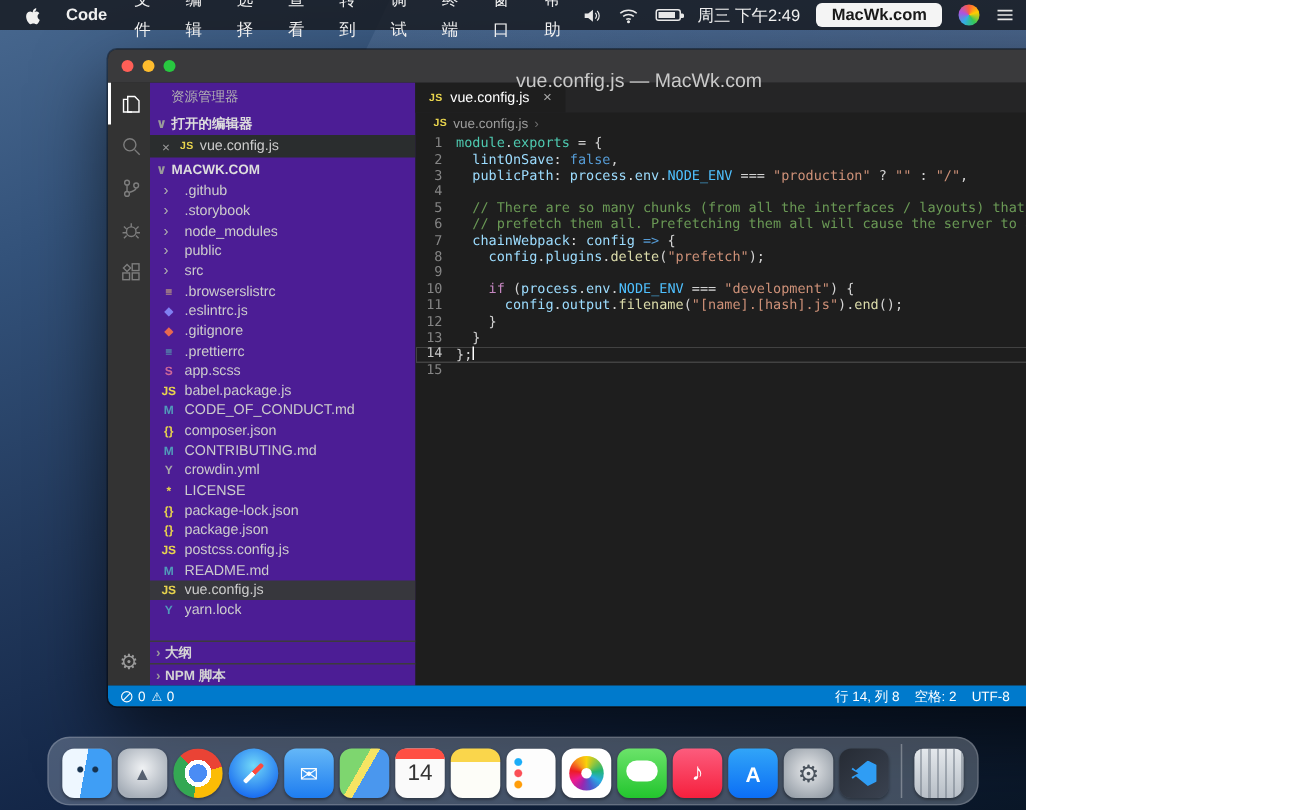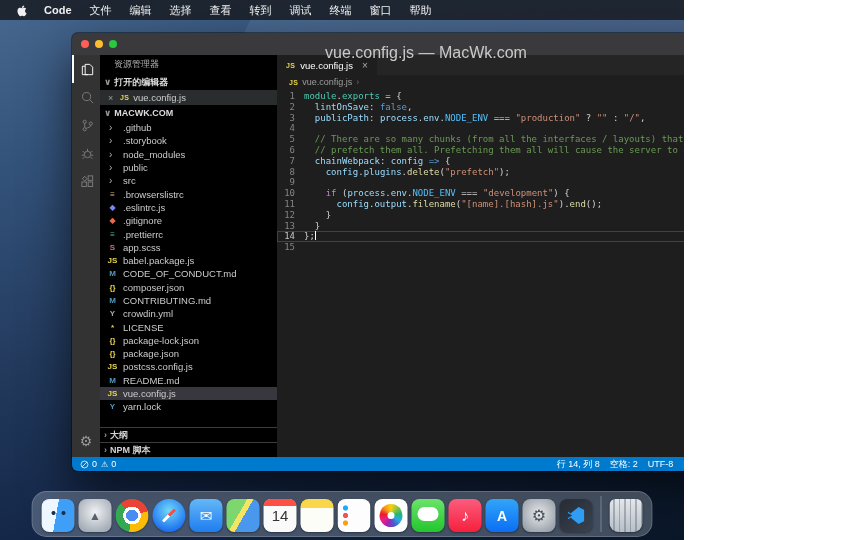--- a/index.html
+++ b/index.html
@@ -35,33 +35,33 @@
 
   
   .vscode { position:absolute; left:72px; top:33px; width:720px; height:438px;
     border-radius:6px; overflow:hidden; display:flex; flex-direction:column;
     box-shadow:0 22px 48px rgba(0,0,0,.6), 0 0 0 1px rgba(0,0,0,.4); background:#1e1e1e; }
   .titlebar { height:22px; flex:none; background:#37373d; background:#3a3a3c; display:flex;
     align-items:center; position:relative; }
   .lights { display:flex; gap:6px; padding-left:9px; }
   .light { width:8px; height:8px; border-radius:50%; }
   .l-close{ background:#ff5f57; } .l-min{ background:#febc2e; } .l-zoom{ background:#28c840; }
-  .wtitle { position:absolute; left:0; right:12px; text-align:center; font-size:16px; color:#c9c9c9; pointer-events:none;margin-top:18px; }
+  .wtitle { position:absolute; left:0; right:12px; text-align:center; font-size:13px; color:#c9c9c9; pointer-events:none;margin-top:18px; }
 
   .vbody { flex:1; display:flex; min-height:0; }
 
   
   .activitybar { width:28px; flex:none; background:#333333; display:flex; flex-direction:column; align-items:stretch; }
   .act { height:28px; display:flex; align-items:center; justify-content:center; color:#7d7d7d; border-left:2px solid transparent; }
   .act.active { color:#ffffff; border-left-color:#ffffff; }
   .act svg { width:15px; height:15px; }
   .act-gear { margin-top:auto; margin-bottom:4px; font-size:14px; color:#9a9a9a; height:24px; display:flex; align-items:center; justify-content:center; }
 
   
-  .sidebar { width:177px; flex:none; background:#000000; color:#cccccc; display:flex; flex-direction:column; font-size:9.5px; min-height:0; }
+  .sidebar { width:177px; flex:none; background:#4c1d95; color:#cccccc; display:flex; flex-direction:column; font-size:9.5px; min-height:0; }
   .sb-title { height:19px; line-height:19px; padding-left:14px; font-size:9px; color:#b3b3b3; flex:none; }
   .sec-head { height:16px; display:flex; align-items:center; gap:3px; padding-left:4px;
     font-size:9px; font-weight:bold; color:#dddddd; flex:none; }
   .chev { color:#9a9a9a; font-style:normal; }
   .oe-row { height:15px; display:flex; align-items:center; gap:4px; padding-left:8px; background:#2a2d2e; flex:none; }
   .oe-close { color:#9a9a9a; font-size:9px; width:8px; }
   .js-ic { color:#e8d44d; font-size:7px; font-weight:bold; letter-spacing:.3px; }
   .srow { height:13.3px; display:flex; align-items:center; gap:5px; padding-left:7px; white-space:nowrap; overflow:hidden; }
   .srow.selected { background:#37373d; }
   .ficon { width:11px; flex:none; font-size:8px; text-align:center; font-weight:bold; }
@@ -170,20 +170,45 @@
         <span class="mb-menu">文件</span>
         <span class="mb-menu">编辑</span>
         <span class="mb-menu">选择</span>
         <span class="mb-menu">查看</span>
         <span class="mb-menu">转到</span>
         <span class="mb-menu">调试</span>
         <span class="mb-menu">终端</span>
         <span class="mb-menu">窗口</span>
         <span class="mb-menu">帮助</span>
       </nav>
+    <div class="mb-right">
+      <span class="mb-ic">
+        <svg width="13" height="11" viewBox="0 0 16 14">
+            <path fill="#e8e8e8" d="M2 5v4h3l4 3V2L5 5z"></path>
+            <path fill="none" stroke="#e8e8e8" stroke-width="1" d="M11 4.5a3.5 3.5 0 0 1 0 5M12.6 2.8a6 6 0 0 1 0 8.4"></path>
+          </svg>
+      </span>
+      <span class="mb-ic">
+        <svg width="14" height="11" viewBox="0 0 16 13">
+            <path fill="none" stroke="#e8e8e8" stroke-width="1.2" d="M1.5 4.5a10 10 0 0 1 13 0M3.8 7a6.6 6.6 0 0 1 8.4 0M6.2 9.4a3.2 3.2 0 0 1 3.6 0"></path>
+            <circle cx="8" cy="11.3" r="1.2" fill="#e8e8e8"></circle>
+          </svg>
+      </span>
+      <span class="battery">
+          <i></i>
+        </span>
+      <span class="clock">周三 下午2:49</span>
+      <span class="mb-badge">MacWk.com</span>
+      <span class="siri"></span>
+      <span class="mb-ic">
+        <svg width="12" height="10" viewBox="0 0 14 12">
+            <path stroke="#e8e8e8" stroke-width="1.3" d="M1 2.5h12M1 6h12M1 9.5h12"></path>
+          </svg>
+      </span>
+    </div>
   </header>
 
   <section class="vscode">
     <div class="titlebar">
       <div class="lights">
         <span class="light l-close"></span>
         <span class="light l-min"></span>
         <span class="light l-zoom"></span>
       </div>
       <span class="wtitle">vue.config.js — MacWk.com</span>

